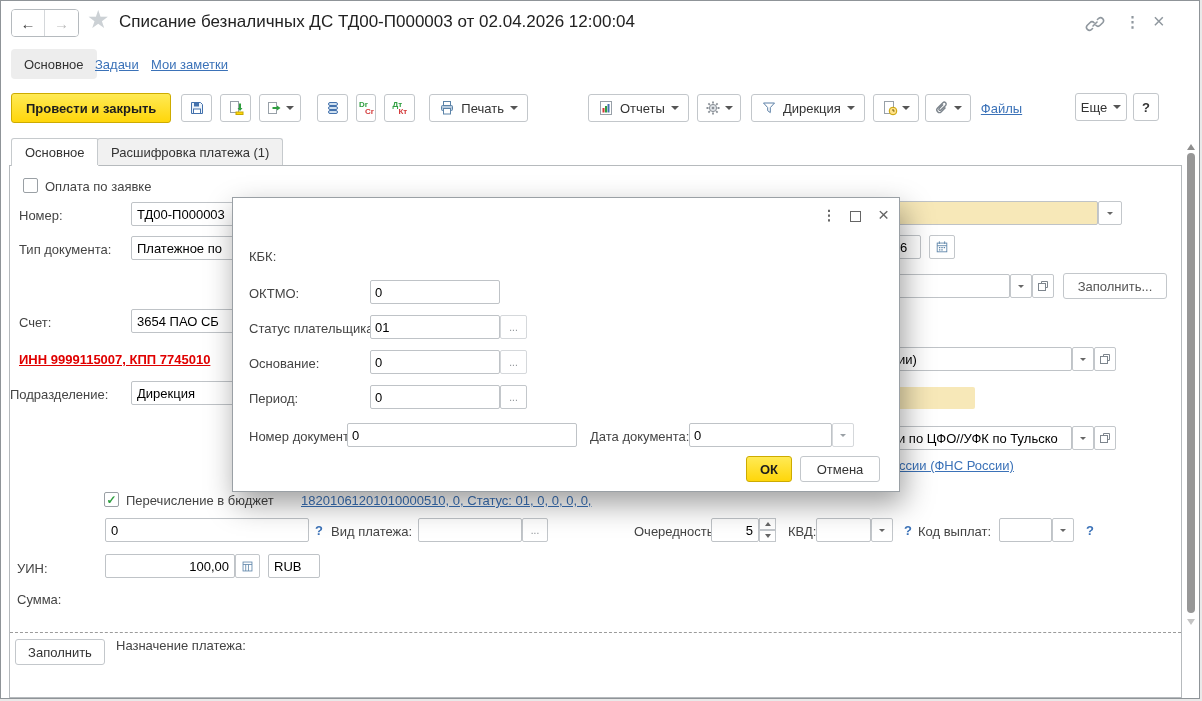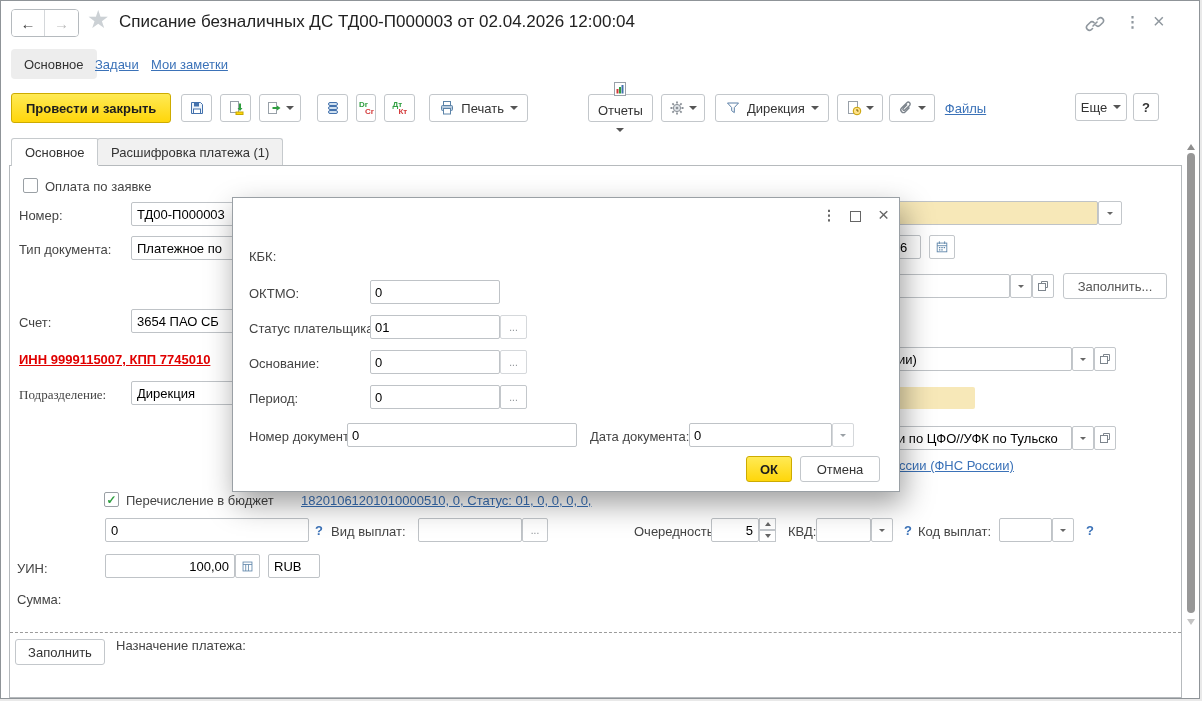--- a/index.html
+++ b/index.html
@@ -133,21 +133,21 @@
     <div class="btn" style="margin-left:14px;">
       <svg class="icon16" viewBox="0 0 16 16">
           <rect x="4.5" y="1.5" width="7" height="4" fill="#fff" stroke="#5b83a8"></rect>
           <rect x="2.5" y="5.5" width="11" height="5" rx="1" fill="#b8cbde" stroke="#5b83a8"></rect>
           <rect x="4.5" y="8.5" width="7" height="5.5" fill="#fff" stroke="#5b83a8"></rect>
         </svg>
       <span>Печать</span>
       <span class="caret"></span>
     </div>
 
-    <div class="btn" style="margin-left:60px;flex-direction:column;">
+    <div class="btn" style="margin-left:60px;">
       <svg class="icon16" viewBox="0 0 16 16">
           <rect x="2.5" y="1.5" width="11" height="13" fill="#fff" stroke="#98a0a8"></rect>
           <rect x="4.5" y="8" width="2" height="4.5" fill="#d33838"></rect>
           <rect x="7" y="6" width="2" height="6.5" fill="#2e9e3f"></rect>
           <rect x="9.5" y="4" width="2" height="8.5" fill="#4472ad"></rect>
         </svg>
       <span>Отчеты</span>
       <span class="caret"></span>
     </div>
     <div class="btn" style="width:44px; margin-left:8px; gap:4px;">
@@ -200,21 +200,21 @@
   <div class="inp" style="left:130px; top:201px; width:108px;">ТД00-П000003</div>
 
   <div class="lbl" style="left:18px; top:241px;">Тип документа:</div>
   <div class="inp" style="left:130px; top:235px; width:108px;">Платежное по</div>
 
   <div class="lbl" style="left:18px; top:314px;">Счет:</div>
   <div class="inp" style="left:130px; top:308px; width:108px;">3654 ПАО СБ</div>
 
   <a class="lnk" style="position:absolute; left:18px; top:351px; width:216px; overflow:hidden; color:#e00000; font-weight:bold;">ИНН 9999115007, КПП 7745010</a>
 
-  <div class="lbl" style="left:18px; top:386px;font-family:Liberation Serif, serif;">Подразделение:</div>
+  <div class="lbl" style="left:9px; top:386px;">Подразделение:</div>
   <div class="inp" style="left:130px; top:380px; width:108px;">Дирекция</div>
 
   <div class="inp cream" style="left:858px; top:200px; width:239px;"></div>
   <div class="sidebtn" style="left:1097px; top:200px; width:24px;">
       <span class="caret caret-sm"></span>
     </div>
 
   <div class="inp" style="left:868px; top:234px; width:52px; padding-left:30px;">6</div>
   <div class="sidebtn" style="left:928px; top:234px; width:26px;">
     <svg width="14" height="14" viewBox="0 0 16 16">
@@ -268,21 +268,21 @@
 
   <a class="lnk abs" style="left:898px; top:457px;">ссии (ФНС России)</a>
 
   <div class="cb" style="left:103px; top:491px;">✓</div>
   <div class="lbl" style="left:125px; top:492px;">Перечисление в бюджет</div>
   <a class="lnk abs" style="left:300px; top:492px;">18201061201010000510, 0, Статус: 01, 0, 0, 0, 0,</a>
 
   <div class="lbl" style="left:16px; top:528px;margin-top:32px;">УИН:</div>
   <div class="inp" style="left:104px; top:517px; width:204px;">0</div>
   <div class="qmark" style="left:314px; top:522px;">?</div>
-  <div class="lbl" style="left:330px; top:523px;">Вид выплат:</div>
+  <div class="lbl" style="left:330px; top:523px;">Вид платежа:</div>
   <div class="inp" style="left:417px; top:517px; width:104px;"></div>
   <div class="sidebtn" style="left:521px; top:517px; width:26px;">...</div>
 
   <div class="lbl" style="left:633px; top:523px;">Очередность:</div>
   <div class="inp" style="left:710px; top:517px; width:48px; justify-content:flex-end;">5</div>
   <div class="spinbox" style="left:758px; top:517px;">
     <div>
         <span class="tri-up"></span>
       </div>
     <div>

